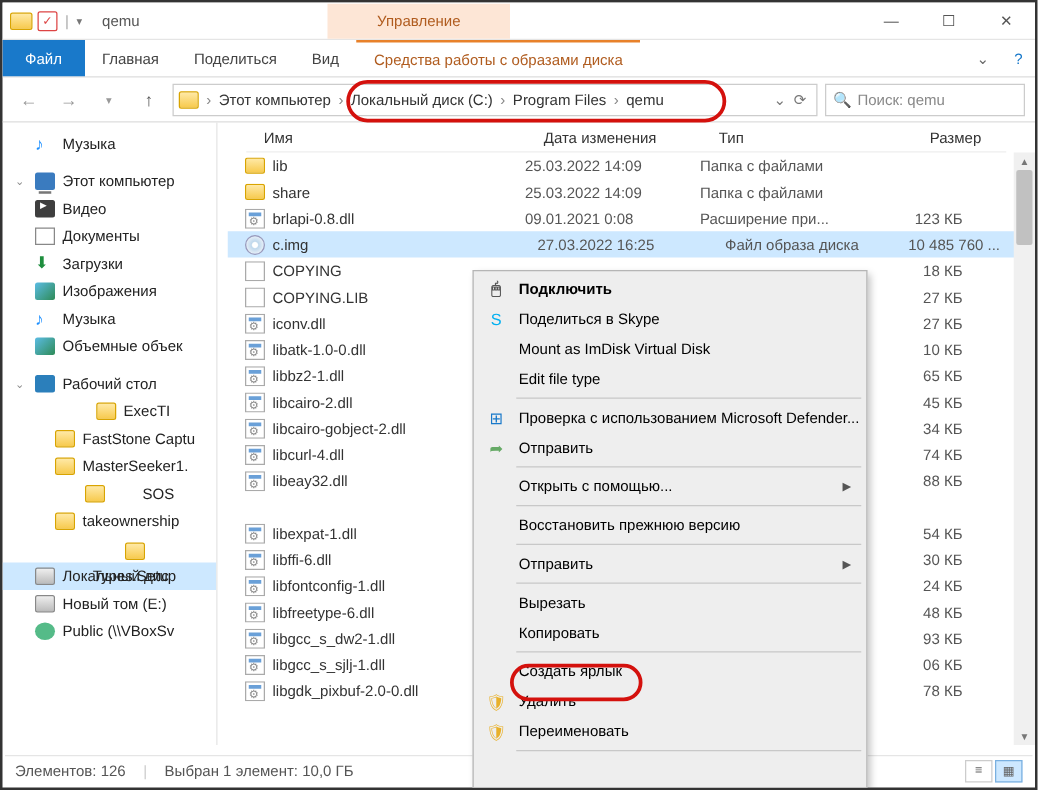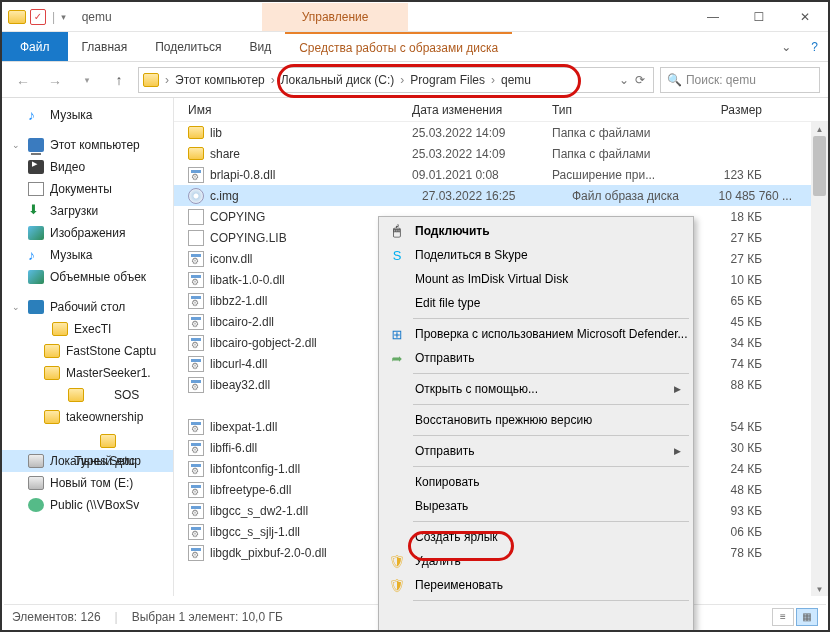--- a/index.html
+++ b/index.html
@@ -38,21 +38,21 @@
 .ico.pc { background: #3a7bbf; border-radius: 2px; position: relative; }
 .ico.pc::after { content:""; position:absolute; bottom:-3px; left:3px; width:10px; height:2px; background:#777;}
 .ico.video { background: #3e3e3e; border-radius:2px; position:relative;}
 .ico.video::after{content:"▶";color:#fff;font-size:7px;position:absolute;left:4px;top:0;}
 .ico.doc { background: #fff; border:1px solid #888; }
 .ico.dl { color:#1e8e3e; font-size:13px; line-height:12px;}
 .ico.img { background:linear-gradient(135deg,#5bbce4,#2e8b57); border-radius:2px;}
 .ico.desk { background:#2b7fbb; border-radius:2px;}
 .ico.drive { background: linear-gradient(#eee,#bbb); border:1px solid #888; border-radius:2px;}
 .ico.net { background:#5b8; border-radius:50%;}
-.listview { flex: 1; display: flex; flex-direction: column; position: relative; }
+.listview { flex: 1; display: flex; flex-direction: column; position: relative; align-items: center; }
 .columns { display: flex; height: 24px; align-items: center; border-bottom: 1px solid #eee; color: #333; }
 .col-name { width: 238px; padding-left: 14px; }
 .col-date { width: 140px; }
 .col-type { width: 130px; }
 .col-size { width: 100px; text-align: right; padding-right: 20px;}
 .rows { overflow: hidden; }
 .row { display: flex; height: 21px; align-items: center; color: #333; }
 .row.selected { background: #cde8ff; gap: 10px; }
 .row .rname { width: 238px; padding-left: 14px; display: flex; align-items: center; gap: 6px; overflow:hidden; white-space:nowrap;}
 .row .rdate { width: 140px; color: #555; }
@@ -179,21 +179,21 @@
         <span class="arrow"></span>
         <span class="ico img"></span>
         <span>Объемные объек</span>
       </div>
       <div style="height: 8px;"></div>
       <div class="item">
         <span class="arrow">⌄</span>
         <span class="ico desk"></span>
         <span>Рабочий стол</span>
       </div>
-      <div class="item" style="padding-left: 48px;">
+      <div class="item" style="padding-left: 36px; justify-content: center;">
         <span class="arrow"></span>
         <span class="ico folder"></span>
         <span>ExecTI</span>
       </div>
       <div class="item" style="padding-left: 40px;">
         <span class="arrow"></span>
         <span class="ico folder"></span>
         <span>FastStone Captu</span>
       </div>
       <div class="item" style="padding-left: 40px;">
@@ -468,24 +468,24 @@
     <div class="mitem">
       <span>Восстановить прежнюю версию</span>
     </div>
     <div class="sep"></div>
     <div class="mitem">
       <span>Отправить</span>
       <span class="arrow">▶</span>
     </div>
     <div class="sep"></div>
     <div class="mitem">
+      <span>Вырезать</span>
+    </div>
+    <div class="mitem">
       <span>Копировать</span>
-    </div>
-    <div class="mitem">
-      <span>Вырезать</span>
     </div>
     <div class="sep"></div>
     <div class="mitem">
       <span>Создать ярлык</span>
     </div>
     <div class="mitem">
       <span class="micon" style="color:#e8b02a">🛡</span>
       <span>Удалить</span>
     </div>
     <div class="mitem">

